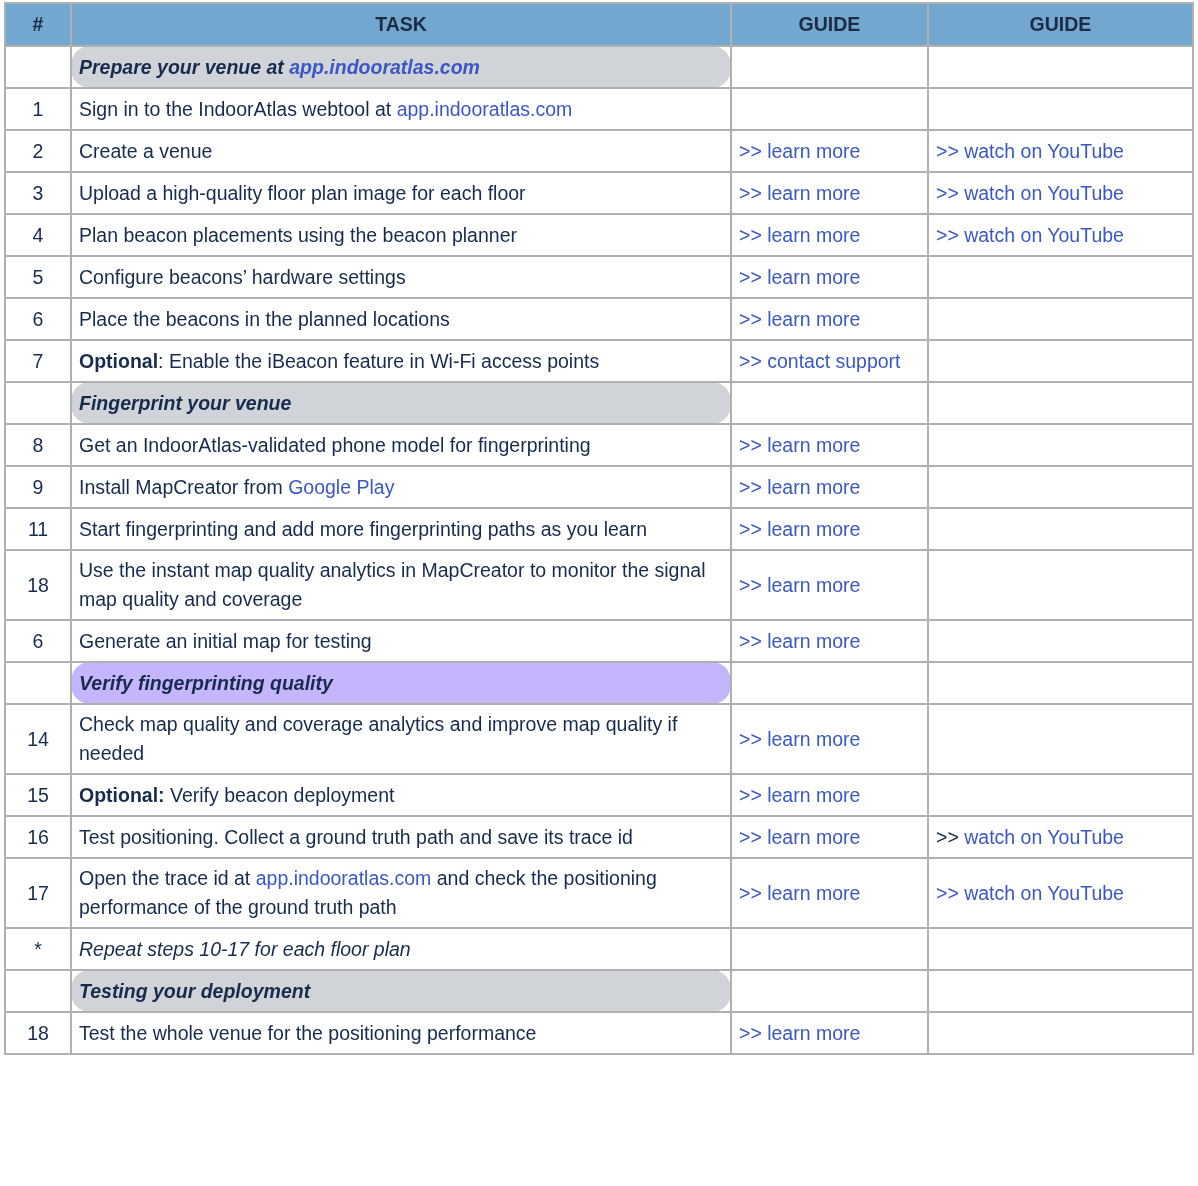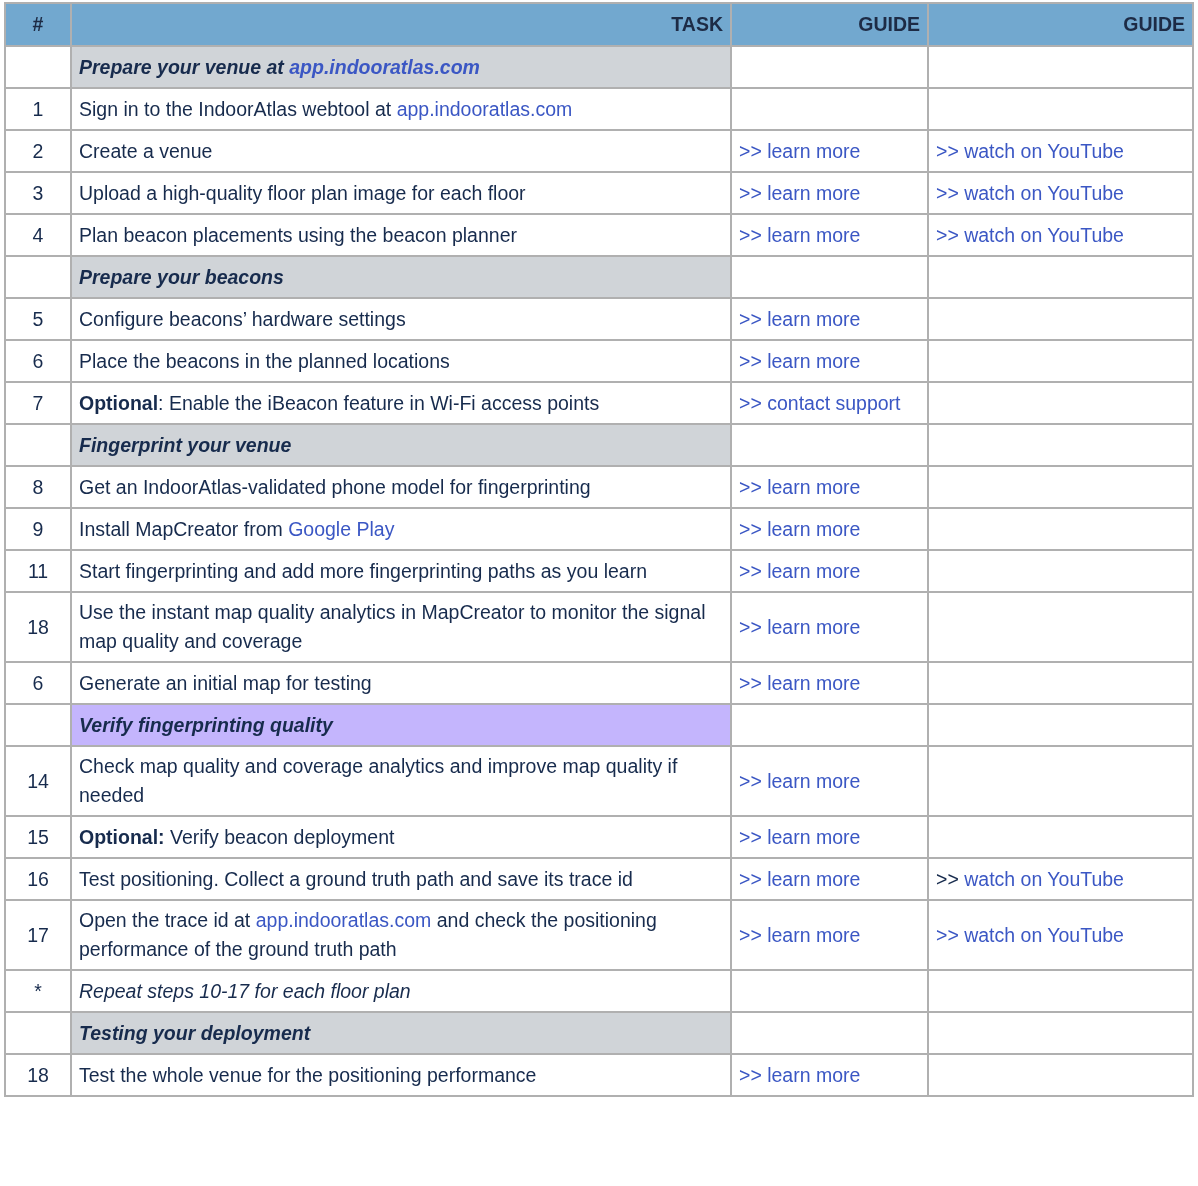--- a/index.html
+++ b/index.html
@@ -16,32 +16,33 @@
   th, td {
     border: 2px solid #b0b0b0;
     padding: 0 7px;
     vertical-align: middle;
     line-height: 29px;
   }
   th {
     background: #72a8cf;
     color: #1d2b45;
     font-weight: bold;
-    text-align: right;
+    text-align: center;
     height: 41px;
     font-size: 19.5px;
   }
   th.num { text-align: center; }
   td { height: 40px; }
   td.num { text-align: center; }
   tr.two td { height: 68px; }
   td.section {
     background: #d0d4d8;
     font-weight: bold;
     font-style: italic;
+    border-radius: 19px;
   }
   td.section.dark { background: #c4b5fd; }
   a, .link { color: #3b57c4; text-decoration: none; }
   .dim { color: #172b4d; }
   .note { font-style: italic; }
   col.c0 { width: 66px; }
   col.c1 { width: 660px; }
   col.c2 { width: 197px; }
   col.c3 { width: 265px; }
 </style>
@@ -91,26 +92,20 @@
       <td><a>&gt;&gt; watch on YouTube</a></td>
     </tr>
     <tr>
       <td class="num">4</td>
       <td>Plan beacon placements using the beacon planner</td>
       <td><a>&gt;&gt; learn more</a></td>
       <td><a>&gt;&gt; watch on YouTube</a></td>
     </tr>
 
     <tr>
-      <td></td>
-      <td class="section">Prepare your beacons</td>
-      <td></td>
-      <td></td>
-    </tr>
-    <tr>
       <td class="num">5</td>
       <td>Configure beacons’ hardware settings</td>
       <td><a>&gt;&gt; learn more</a></td>
       <td></td>
     </tr>
     <tr>
       <td class="num">6</td>
       <td>Place the beacons in the planned locations</td>
       <td><a>&gt;&gt; learn more</a></td>
       <td></td>

